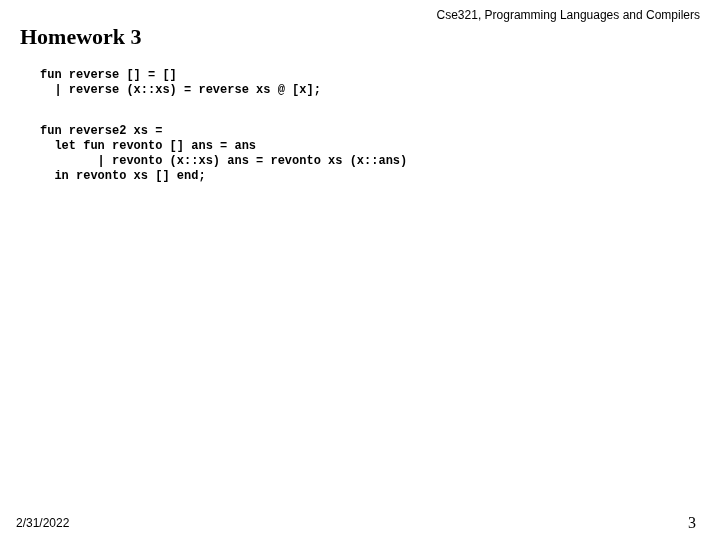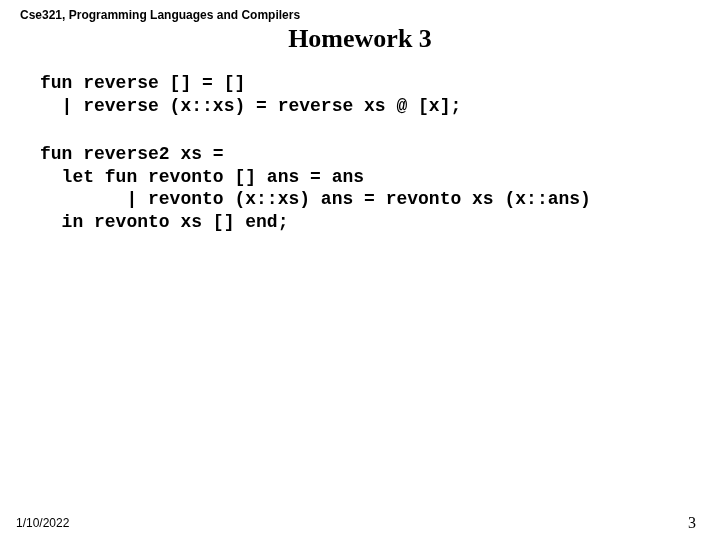--- a/index.html
+++ b/index.html
@@ -15,33 +15,34 @@
   }
   .slide {
     box-sizing: border-box;
     width: 720px;
     height: 540px;
     padding: 8px 20px 10px 20px;
     position: relative;
   }
   .course-header {
     font-size: 12px;
-    font-weight: bold;
+    font-weight: normal;
     margin: 0 0 2px 0;
+    text-align: right;
   }
   .title {
-    font-size: 26px;
+    font-size: 22px;
     font-weight: bold;
-    text-align: center;
+    text-align: left;
     margin: 0 0 18px 0;
     font-family: "Times New Roman", Times, serif;
   }
   pre.code {
     font-family: "Courier New", Courier, monospace;
-    font-size: 18px;
+    font-size: 12px;
     font-weight: bold;
     line-height: 1.25;
     white-space: pre;
     margin: 0 0 0 20px;
   }
   .footer-left {
     position: absolute;
     left: 16px;
     bottom: 10px;
     font-size: 12px;
@@ -73,17 +74,17 @@
   let fun revonto [] ans = ans
         | revonto (x::xs) ans = revonto xs (x::ans)
   in revonto xs [] end;</pre>
 
   <div style="height:42px"></div>
 
 
   <div style="height:26px"></div>
 
 
-  <div class="footer-left">1/10/2022</div>
+  <div class="footer-left">2/31/2022</div>
 
   <div class="footer-right">3</div>
 
 </div>
 
 </body></html>

